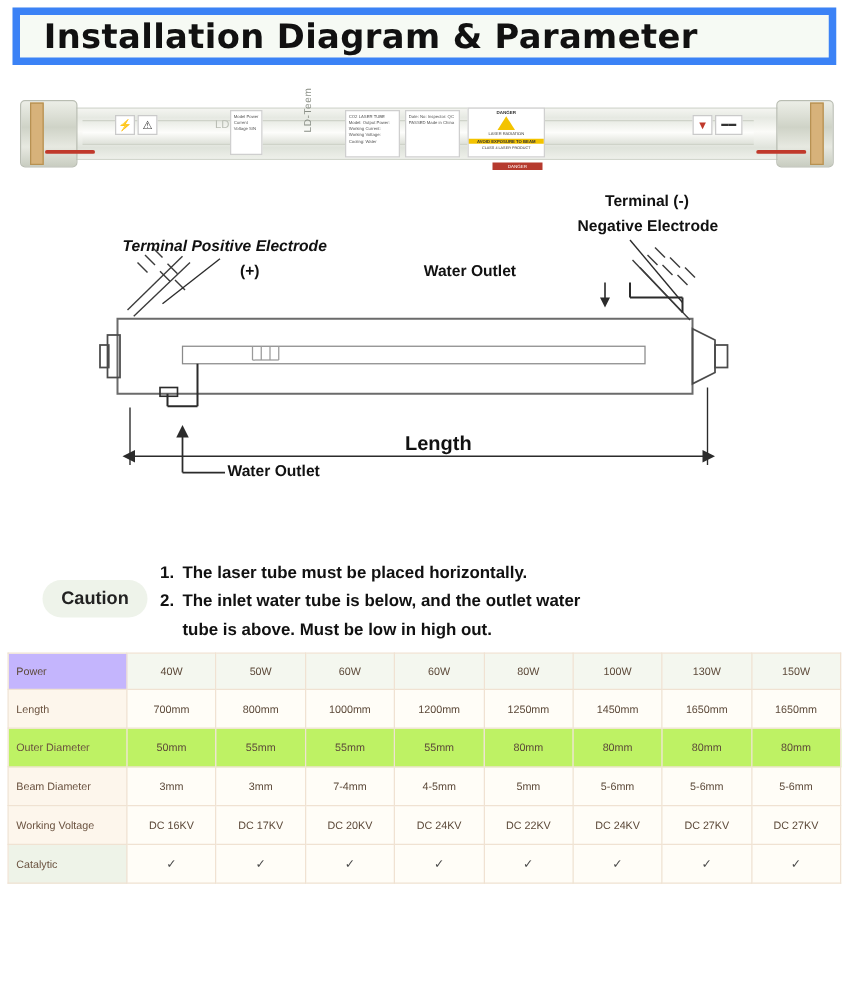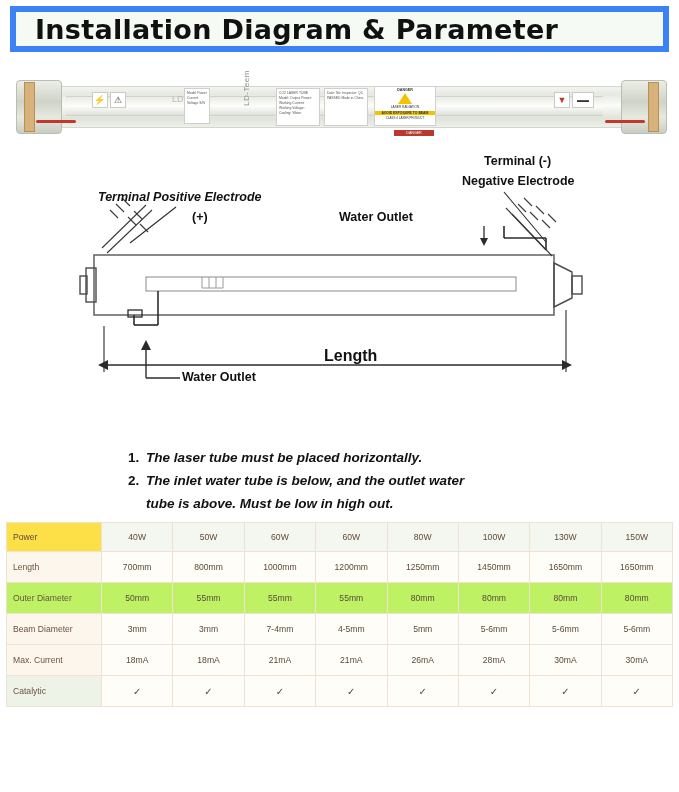--- a/index.html
+++ b/index.html
@@ -91,37 +91,37 @@
   
   .caution{position:relative;height:78px;margin:0 6px;}
   .caution-pill{
     position:absolute;left:28px;top:24px;width:84px;height:30px;border-radius:16px;
     background:#eef3ea;display:flex;align-items:center;justify-content:center;
     font-size:14.5px;font-weight:bold;color:#222;
   }
   .caution-lines{position:absolute;left:122px;top:8px;right:6px;font-size:13.5px;font-weight:bold;line-height:1.42;color:#111;}
   .caution-lines .num{display:inline-block;width:18px;}
   .c-line{display:flex;margin-bottom:4px;}
-  .c-line .txt{flex:1;font-style:italic;}
+  .c-line .txt{flex:1;}
   .indent{padding-left:18px;}
 
   
   table.spec{
     border-collapse:collapse;margin:4px 6px 0 6px;width:667px;table-layout:fixed;
     font-size:8.6px;color:#5d4a3a;
   }
   table.spec td{
     border:1px solid #f0e2d2;text-align:center;height:28px;padding:1px 2px;
     background:#fffdf7;
   }
   table.spec tr td:first-child{
     text-align:left;padding-left:6px;background:#fdf6ec;color:#6b5340;
   }
   table.spec tr.hdr td{background:#f4f7ef;font-weight:normal;color:#5d4a3a;height:26px;}
-  table.spec tr.hdr td:first-child{background:#fde047;}
+  table.spec tr.hdr td:first-child{background:#c4b5fd;}
   table.spec tr.alt td{background:#bef264;}
   table.spec tr.catalytic td{background:#fffdf7;}
   table.spec tr.catalytic td:first-child{background:#eef3e8;}
   .check{font-size:10px;color:#4a4a4a;}
   col.c0{width:95px;}
 </style>
 </head>
 <body>
 
 <div class="title-bar">
@@ -255,20 +255,21 @@
   <div class="sch-label" style="left:92px;top:40px;font-style:italic;">Terminal Positive Electrode</div>
   <div class="sch-label" style="left:186px;top:60px;">(+)</div>
   <div class="sch-label" style="left:478px;top:4px;">Terminal  (-)</div>
   <div class="sch-label" style="left:456px;top:24px;">Negative Electrode</div>
   <div class="sch-label" style="left:333px;top:60px;">Water Outlet</div>
   <div class="sch-label" style="left:176px;top:220px;">Water Outlet</div>
   <div class="sch-label" style="left:318px;top:197px;font-size:16px;">Length</div>
 </div>
 
 <div class="caution">
+  <div class="caution-pill">Caution</div>
   <div class="caution-lines">
     <div class="c-line">
       <span class="num">1.</span>
       <span class="txt">The laser tube must be placed horizontally.</span>
     </div>
     <div class="c-line">
       <span class="num">2.</span>
       <span class="txt">The inlet water tube is below, and the outlet water</span>
     </div>
     <div class="c-line indent">
@@ -328,29 +329,29 @@
         <td>3mm</td>
         <td>3mm</td>
         <td>7-4mm</td>
         <td>4-5mm</td>
         <td>5mm</td>
         <td>5-6mm</td>
         <td>5-6mm</td>
         <td>5-6mm</td>
       </tr>
       <tr>
-        <td>Max. Current</td>
-        <td>18mA</td>
-        <td>18mA</td>
-        <td>21mA</td>
-        <td>21mA</td>
-        <td>26mA</td>
-        <td>28mA</td>
-        <td>30mA</td>
-        <td>30mA</td>
+        <td>Working Voltage</td>
+        <td>DC 16KV</td>
+        <td>DC 17KV</td>
+        <td>DC 20KV</td>
+        <td>DC 24KV</td>
+        <td>DC 22KV</td>
+        <td>DC 24KV</td>
+        <td>DC 27KV</td>
+        <td>DC 27KV</td>
       </tr>
       <tr class="catalytic">
         <td>Catalytic</td>
         <td class="check">✓</td>
         <td class="check">✓</td>
         <td class="check">✓</td>
         <td class="check">✓</td>
         <td class="check">✓</td>
         <td class="check">✓</td>
         <td class="check">✓</td>

